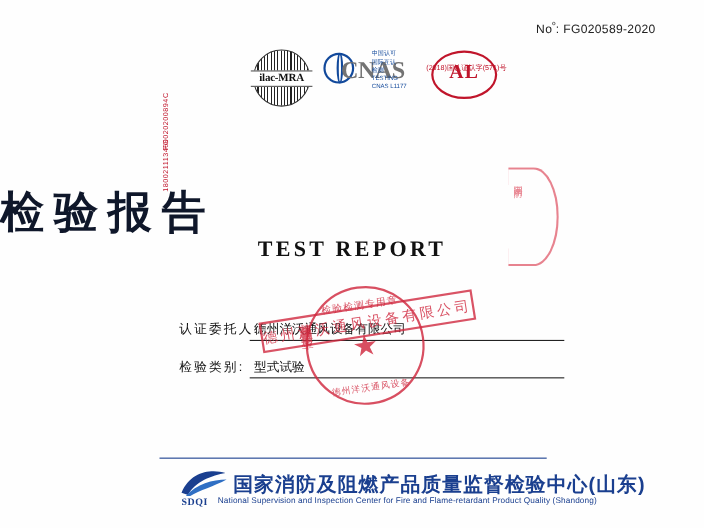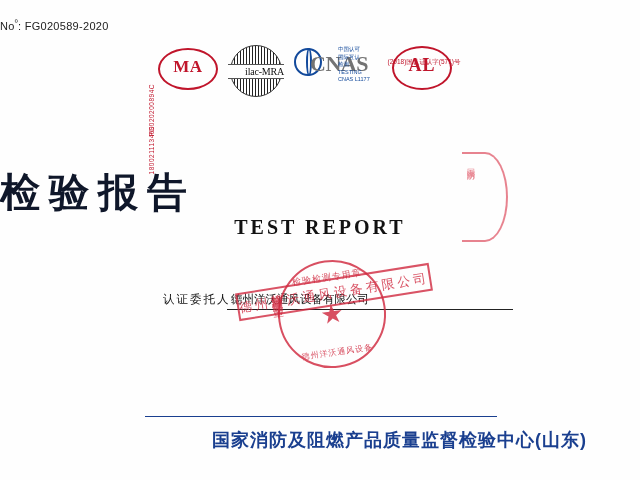--- a/index.html
+++ b/index.html
@@ -22,21 +22,21 @@
     height: 480px;
     background: #fefefe;
   }
 
   
   .report-no {
     position: absolute;
     top: 18px;
     left: 0;
     width: 596px;
-    text-align: left;
+    text-align: right;
     font-size: 11px;
     letter-spacing: 0.3px;
     color: #222;
   }
   .report-no .sup {
     font-size: 8px;
     vertical-align: super;
   }
 
   
@@ -122,23 +122,23 @@
   }
   .ilac .band {
     position: absolute;
     left: 0px;
     top: 20px;
     width: 56px;
     height: 13px;
     background: #fff;
     border-top: 1px solid #555;
     border-bottom: 1px solid #555;
-    text-align: right;
+    text-align: center;
     font-family: "Liberation Serif", serif;
-    font-weight: normal;
+    font-weight: bold;
     font-size: 10px;
     line-height: 13px;
     color: #111;
     letter-spacing: -0.2px;
   }
 
   
   .cnas {
     left: 294px;
     width: 86px;
@@ -434,24 +434,20 @@
   <div class="report-no">
     <span>No</span><span class="sup">º</span><span>:</span>
     <span>FG020589-2020</span>
   </div>
 
   <div class="logo-row">
 
     <div class="vcode">FG020200894C</div>
     <div class="vcode2">180021113460</div>
 
-    <div class="logo cma">
-      <div class="oval"></div>
-      <div class="txt">MA</div>
-    </div>
 
     <div class="logo ilac">
       <div class="circ"></div>
       <div class="band">ilac-MRA</div>
     </div>
 
     <div class="logo cnas">
       <div class="globe"></div>
       <div class="word">CNAS</div>
     </div>
@@ -476,26 +472,39 @@
   <div class="seal-edge">
     <div class="t">国家消防</div>
   </div>
 
   <div class="fields">
     <div class="field">
       <span class="label">认证委托人:</span>
       <span class="value">德州洋沃通风设备有限公司</span>
       <span class="rule"></span>
     </div>
+    <div class="field">
+      <span class="label">检验类别:</span>
+      <span class="value">型式试验</span>
+      <span class="rule"></span>
+    </div>
   </div>
 
   <div class="seal-bar">德州洋沃通风设备有限公司</div>
   <div class="seal-round">
     <div class="arc-top">检验检测专用章</div>
     <div class="star">★</div>
     <div class="arc-bottom">德州洋沃通风设备</div>
   </div>
   <div class="seal-vert">检验检测专用章</div>
 
   <div class="footer-rule"></div>
+  <div class="sdqi">
+    <svg class="swoosh" width="44" height="28" viewBox="0 0 44 28">
+      <path d="M2 24 C 10 4, 30 2, 42 6 C 30 8, 14 14, 8 26 Z" fill="#1a3f8f"></path>
+      <path d="M6 27 C 16 16, 30 12, 43 12 C 32 18, 18 22, 10 27 Z" fill="#2f6fc4"></path>
+    </svg>
+    <div class="sdqi-text">SDQI</div>
+  </div>
   <div class="footer-cn">国家消防及阻燃产品质量监督检验中心(山东)</div>
+  <div class="footer-en">National Supervision and Inspection Center for Fire and Flame-retardant Product Quality (Shandong)</div>
 
 </div>
 
 </body></html>

